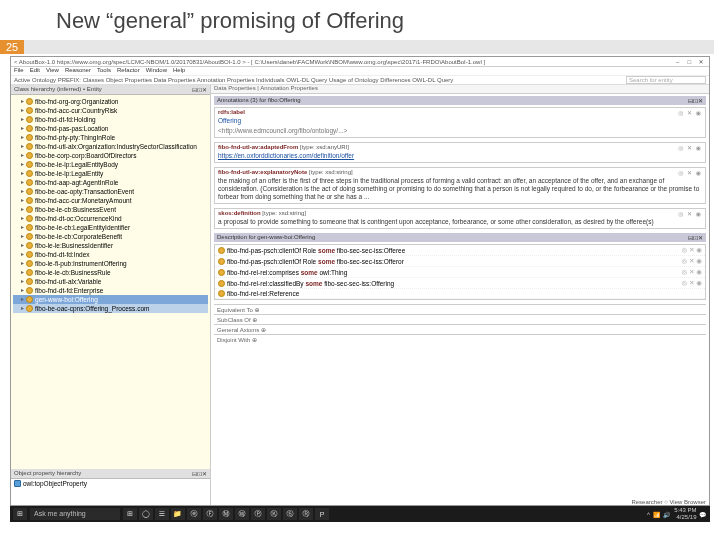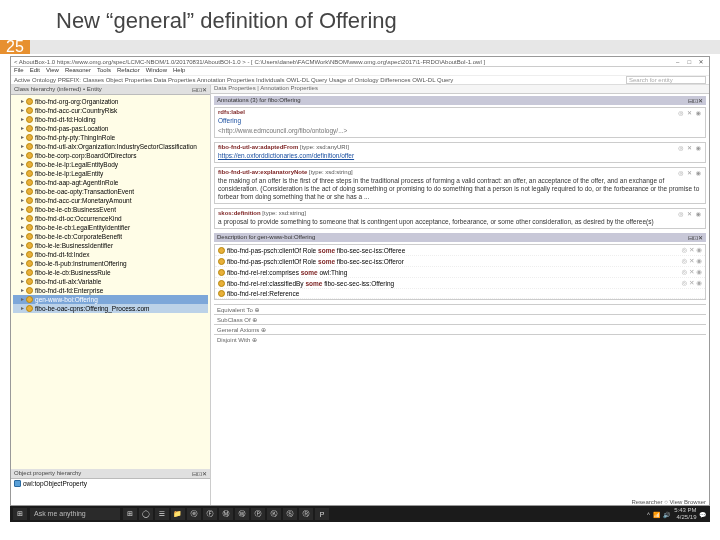--- a/index.html
+++ b/index.html
@@ -1,19 +1,19 @@
 <!DOCTYPE html>
 <html><head>
 <meta charset="utf-8">
 <style>
   * { box-sizing: border-box; margin: 0; padding: 0; }
   html, body { width: 720px; height: 540px; font-family: "Segoe UI", Arial, sans-serif; font-size: 7px; background: #fff; overflow: hidden; }
   .slide-title { font-size: 22px; font-weight: 300; color: #444; padding: 8px 0 6px 56px; }
   .pagenum-bar { height: 14px; }
-  .pagenum { display: inline-block; background: #e7902f; color: #fff; font-size: 16px; padding: 0 6px; line-height: 14px; }
+  .pagenum { display: inline-block; background: #e7902f; color: #fff; font-size: 11px; padding: 0 6px; line-height: 14px; }
   .pagenum-rest { display: inline-block; height: 14px; background: #e7e7e7; width: calc(100% - 30px); vertical-align: top; }
   .app { margin: 2px 10px 0 10px; border: 1px solid #999; height: 450px; position: relative; background: #fff; }
   .titlebar { height: 10px; display: flex; align-items: center; padding: 0 3px; font-size: 6px; color: #555; border-bottom: 1px solid #ccc; }
   .titlebar .caption { flex: 1; overflow: hidden; white-space: nowrap; }
   .winbtns span { display: inline-block; width: 10px; text-align: center; }
   .menubar { height: 9px; font-size: 6px; color: #333; padding: 0 3px; display: flex; gap: 6px; border-bottom: 1px solid #eee; }
   .breadcrumb { height: 9px; display: flex; align-items: center; justify-content: space-between; padding: 0 3px; border-bottom: 1px solid #ddd; font-size: 6px; color: #555; }
   .bc-left { overflow: hidden; white-space: nowrap; flex: 1; }
   .search { border: 1px solid #ccc; padding: 0 2px; width: 80px; color: #aaa; }
   .workspace { display: flex; height: calc(100% - 28px); }
@@ -49,21 +49,21 @@
   .taskbar .spacer { flex: 1; }
   .tray { display: flex; gap: 3px; align-items: center; font-size: 6px; color: #ccc; }
   .clock { text-align: right; line-height: 7px; }
   .attribution { position: absolute; right: 14px; bottom: 35px; font-size: 6px; color: #555; }
   .chev { font-size: 6px; color: #666; }
   .pin { font-size: 6px; }
 </style>
 </head>
 <body>
 
-<div class="slide-title">New “general” definition of Offering</div>
+<div class="slide-title">New “general” promising of Offering</div>
 <div class="pagenum-bar">
   <span class="pagenum">25</span><span class="pagenum-rest"></span>
 </div>
 
 <div class="app">
   <div class="titlebar">
     <span class="caption">&lt; AboutBox-1.0  https://www.omg.org/spec/LCMC-NBOM/1.0/20170831/AboutBOI-1.0 &gt; - [ C:\Users\daneb\FACMWork\NBOM\www.omg.org\spec\2017\1-FRDO\AboutBoI-1.owl ]</span>
     <span class="winbtns">
       <span>–</span>
       <span>□</span>

